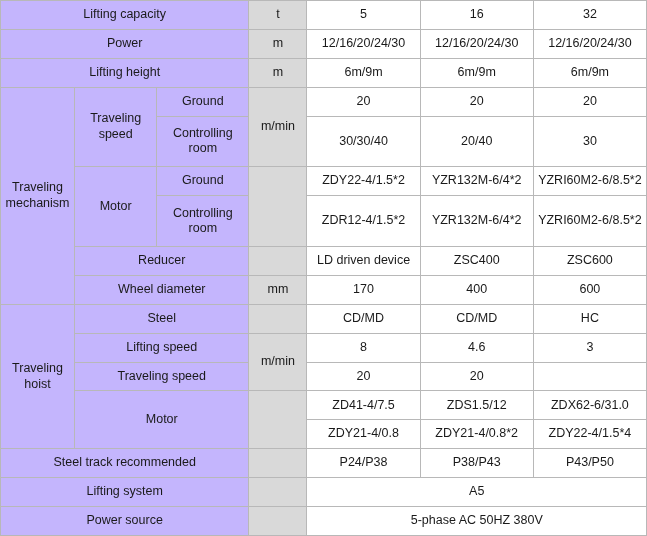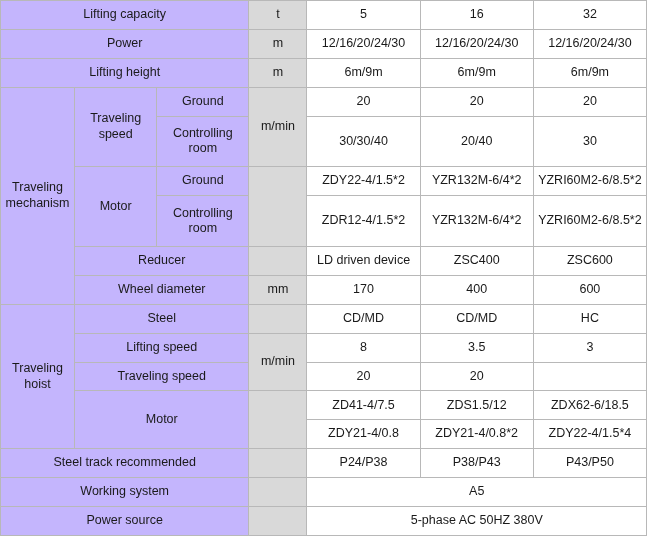--- a/index.html
+++ b/index.html
@@ -140,55 +140,55 @@
       <td class="blank"></td>
       <td class="value">CD/MD</td>
       <td class="value">CD/MD</td>
       <td class="value">HC</td>
     </tr>
 
     <tr>
       <td class="label" colspan="2">Lifting speed</td>
       <td class="unit" rowspan="2">m/min</td>
       <td class="value">8</td>
-      <td class="value">3.5</td>
+      <td class="value">4.6</td>
       <td class="value">3</td>
     </tr>
 
     <tr>
       <td class="label" colspan="2">Traveling speed</td>
       <td class="value">20</td>
       <td class="value">20</td>
       <td class="value"></td>
     </tr>
 
     <tr>
       <td class="label" colspan="2" rowspan="2">Motor</td>
       <td class="blank" rowspan="2"></td>
       <td class="value">ZD41-4/7.5</td>
       <td class="value">ZDS1.5/12</td>
-      <td class="value">ZDX62-6/18.5</td>
+      <td class="value">ZDX62-6/31.0</td>
     </tr>
 
     <tr>
       <td class="value">ZDY21-4/0.8</td>
       <td class="value">ZDY21-4/0.8*2</td>
       <td class="value">ZDY22-4/1.5*4</td>
     </tr>
 
     <tr>
       <td class="label" colspan="3">Steel track recommended</td>
       <td class="blank"></td>
       <td class="value">P24/P38</td>
       <td class="value">P38/P43</td>
       <td class="value">P43/P50</td>
     </tr>
 
     <tr>
-      <td class="label" colspan="3">Working system</td>
+      <td class="label" colspan="3">Lifting system</td>
       <td class="blank"></td>
       <td class="value" colspan="3">A5</td>
     </tr>
 
     <tr>
       <td class="label" colspan="3">Power source</td>
       <td class="blank"></td>
       <td class="value" colspan="3">5-phase AC 50HZ 380V</td>
     </tr>
   </tbody>

